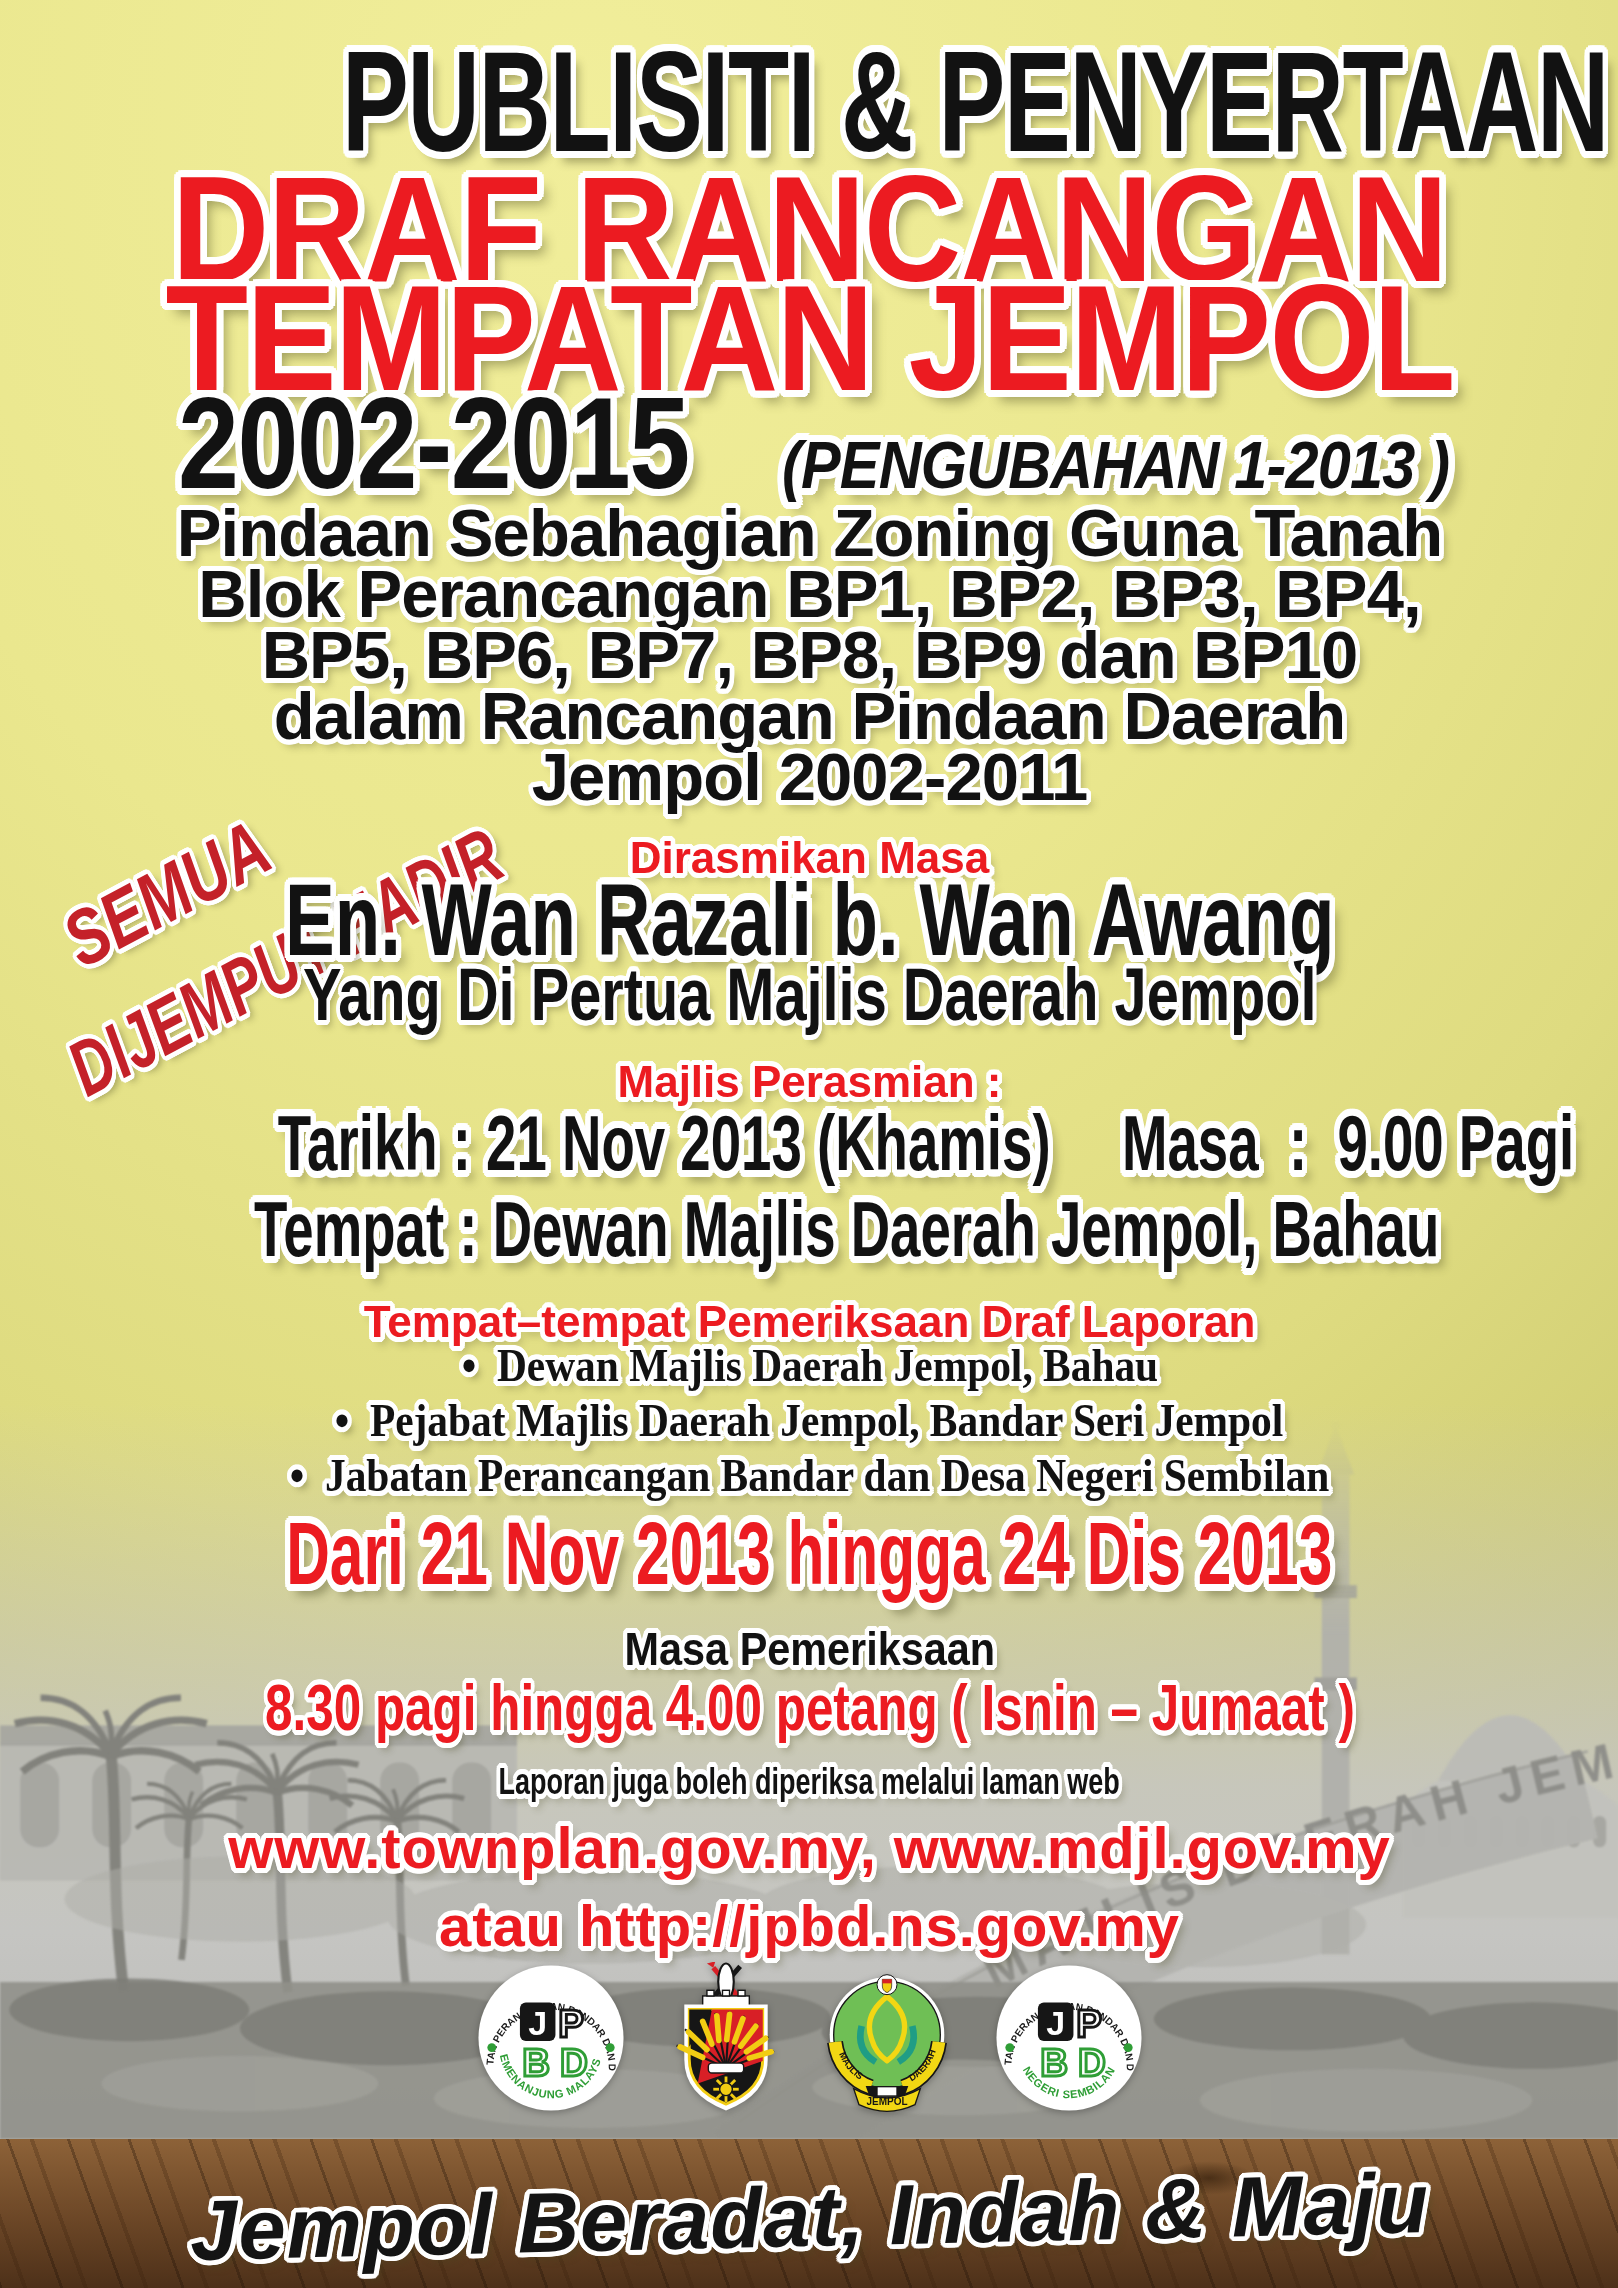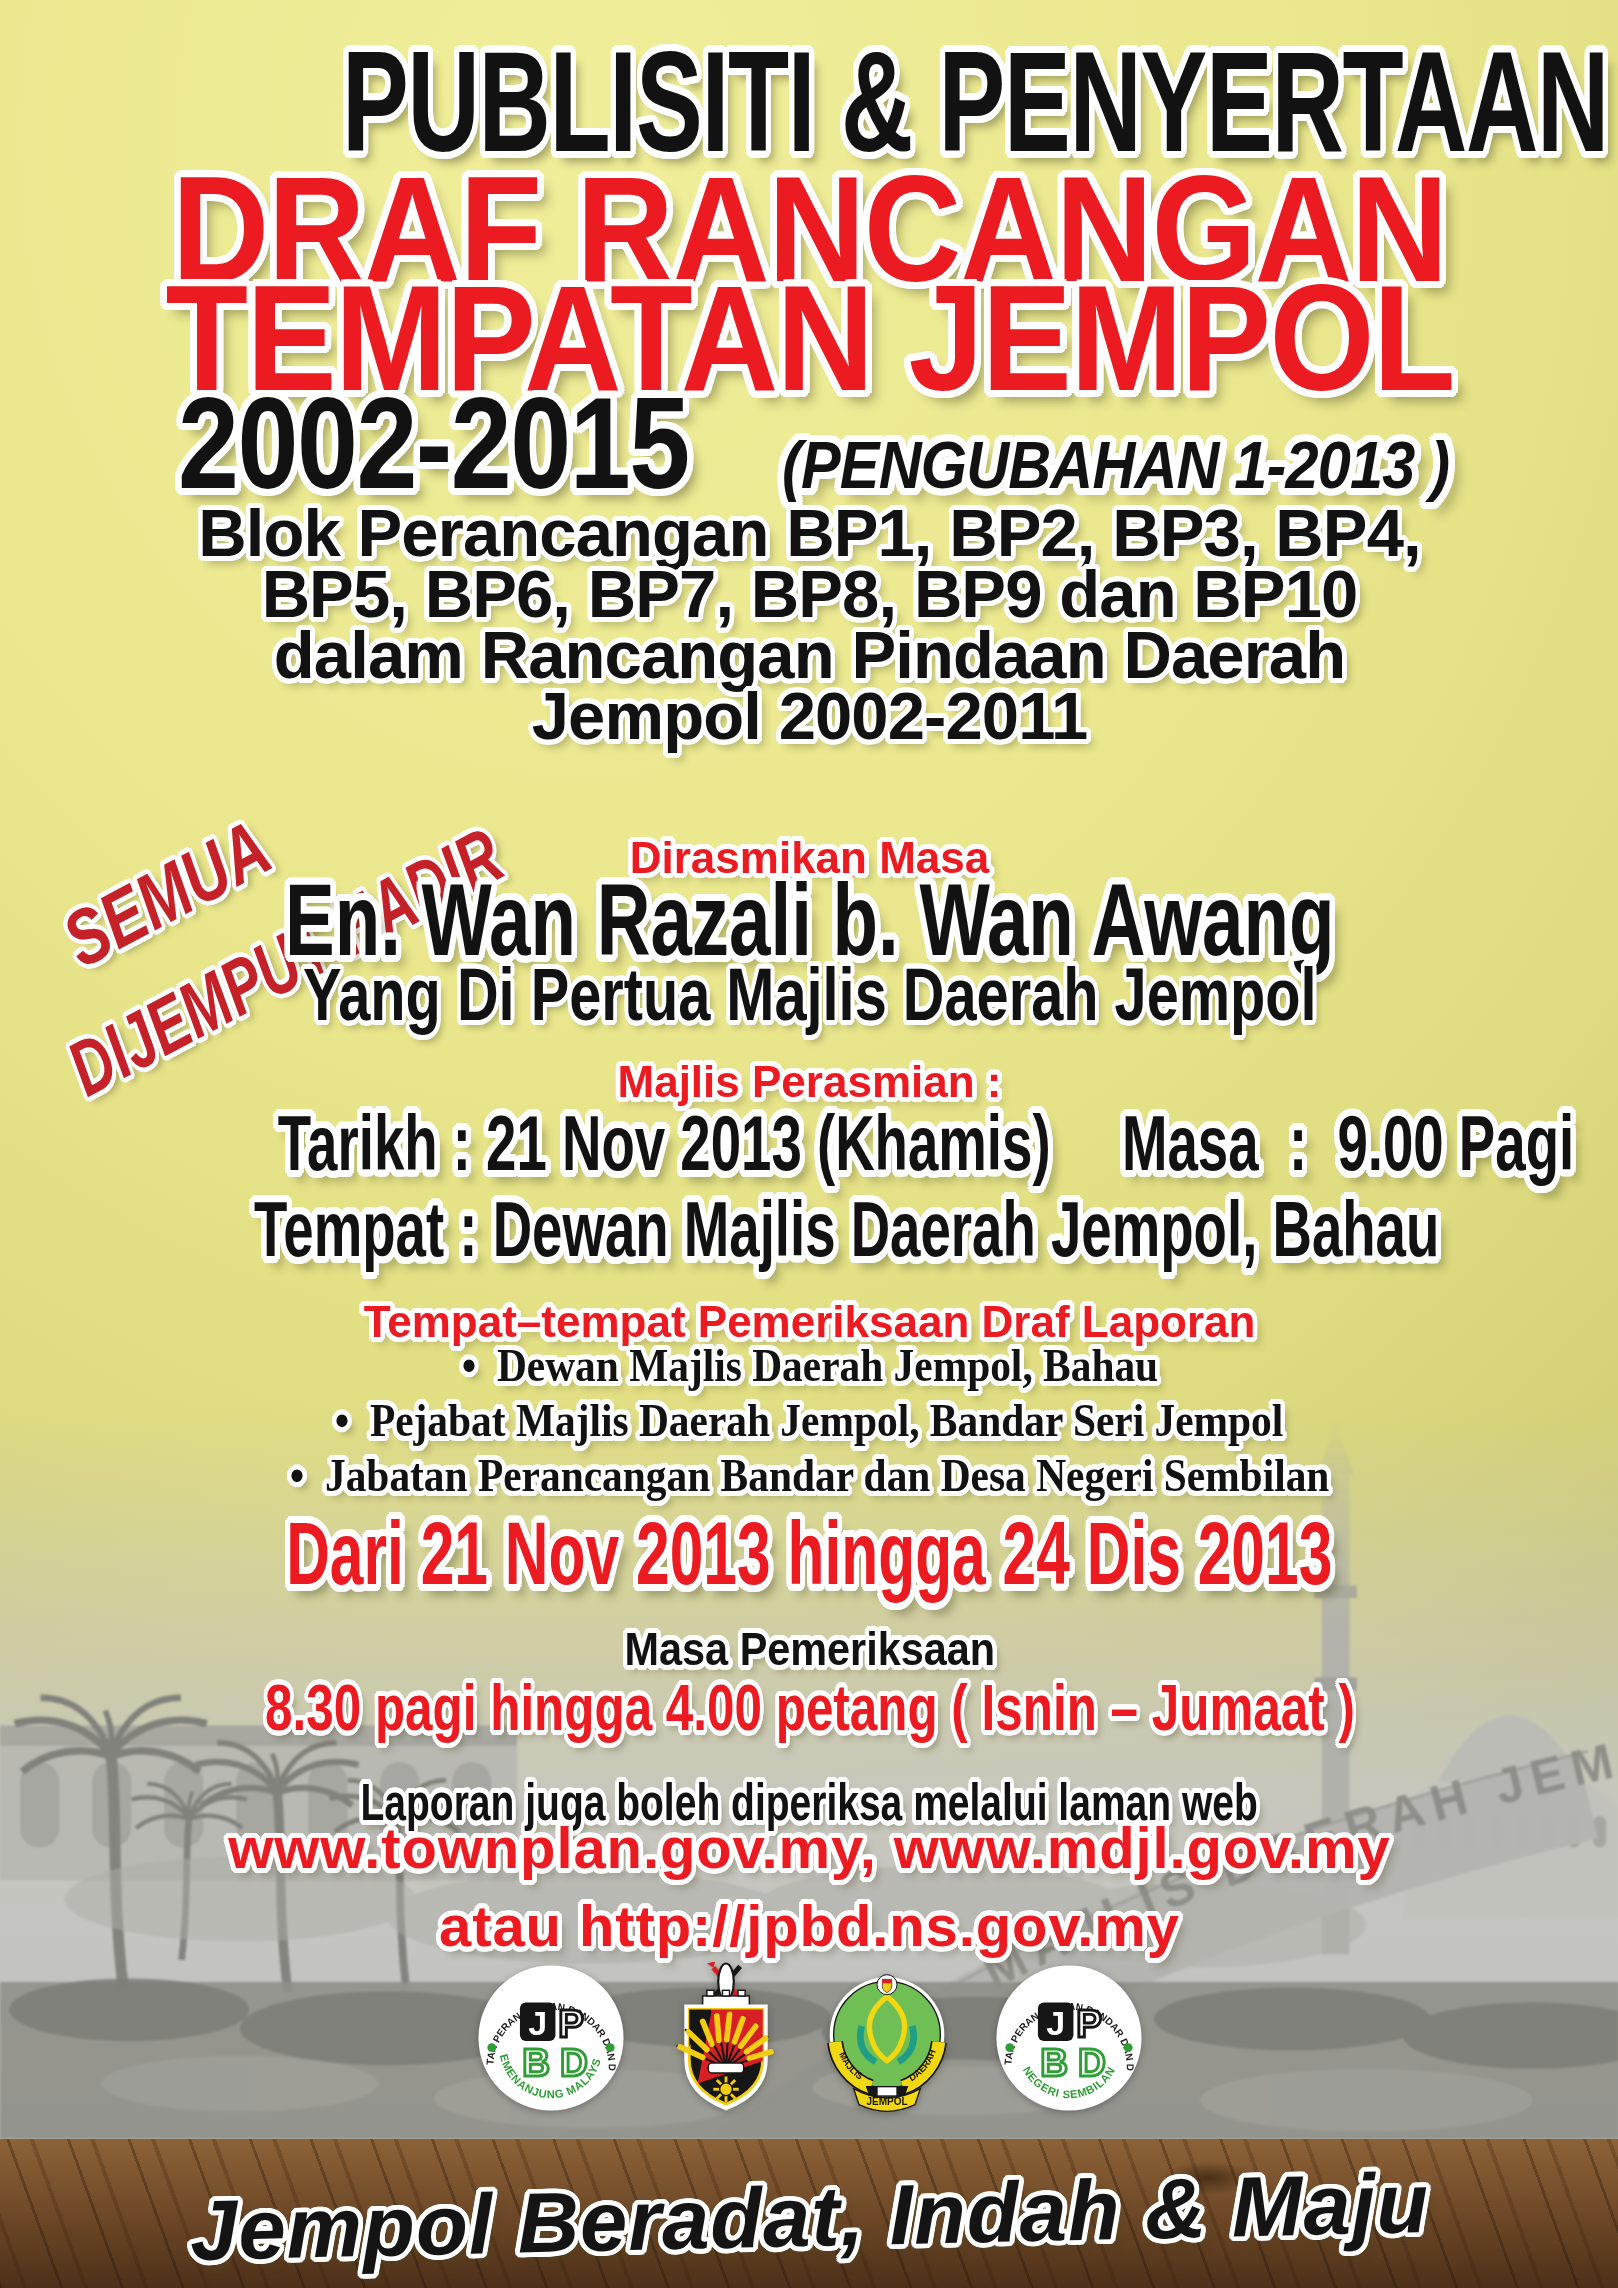--- a/index.html
+++ b/index.html
@@ -49,21 +49,21 @@
   .amend{font-size:66px;font-style:italic;letter-spacing:-0.9px;}
   .para{font-size:67px;line-height:61px;letter-spacing:-0.9px;}
   .h-red{font-size:44px;}
   .name{font-size:102px;}
   .sub{font-size:74px;}
   .row84{font-size:78px;}
   .bull{font-size:46px;line-height:55px;font-family:Liberation Serif, serif;}
   .dari{font-size:89px;}
   .masap{font-size:46px;}
   .t830{font-size:65px;text-decoration:underline;}
-  .lapor{font-size:52px;margin-top:12px;}
+  .lapor{font-size:36px;}
   .url{font-size:58px;letter-spacing:0.9px;}
   .pre{white-space:pre;}
   
   .stamp{position:absolute;left:-65px;top:829px;width:517px;text-align:center;
     transform:rotate(-28deg);color:#c42129;font-style:italic;}
   .stamp .sl{display:block;font-size:78px;line-height:116px;}
   
   .logos{position:absolute;left:0;top:1962px;width:1619px;display:flex;
     justify-content:center;align-items:center;gap:48px;}
   .logo{filter:drop-shadow(0 2.8px 3.7px rgba(0,0,0,.28));}
@@ -183,20 +183,21 @@
   <div class="abs t-red olg" style="top:262px">
     <span class="cx" style="transform:scaleX(.90)">TEMPATAN JEMPOL</span>
   </div>
 
   <div class="abs" style="top:378px">
     <span class="cx year olg" style="transform:scaleX(.85)">2002-2015</span>
     <span class="cx amend olg" style="transform:scaleX(.9);margin-left:7.4px">(PENGUBAHAN 1-2013 )</span>
   </div>
 
   <div class="abs para ol" style="top:502px">
+    <div>Pindaan Sebahagian Zoning Guna Tanah</div>
     <div>Blok Perancangan BP1, BP2, BP3, BP4,</div>
     <div>BP5, BP6, BP7, BP8, BP9 dan BP10</div>
     <div>dalam Rancangan Pindaan Daerah</div>
     <div>Jempol 2002-2011</div>
   </div>
 
   <div class="stamp ol">
     <span class="sl"><span class="cx" style="transform:scaleX(.78)">SEMUA</span></span>
     <span class="sl"><span class="cx" style="transform:scaleX(.72)">DIJEMPUT HADIR</span></span>
   </div>

